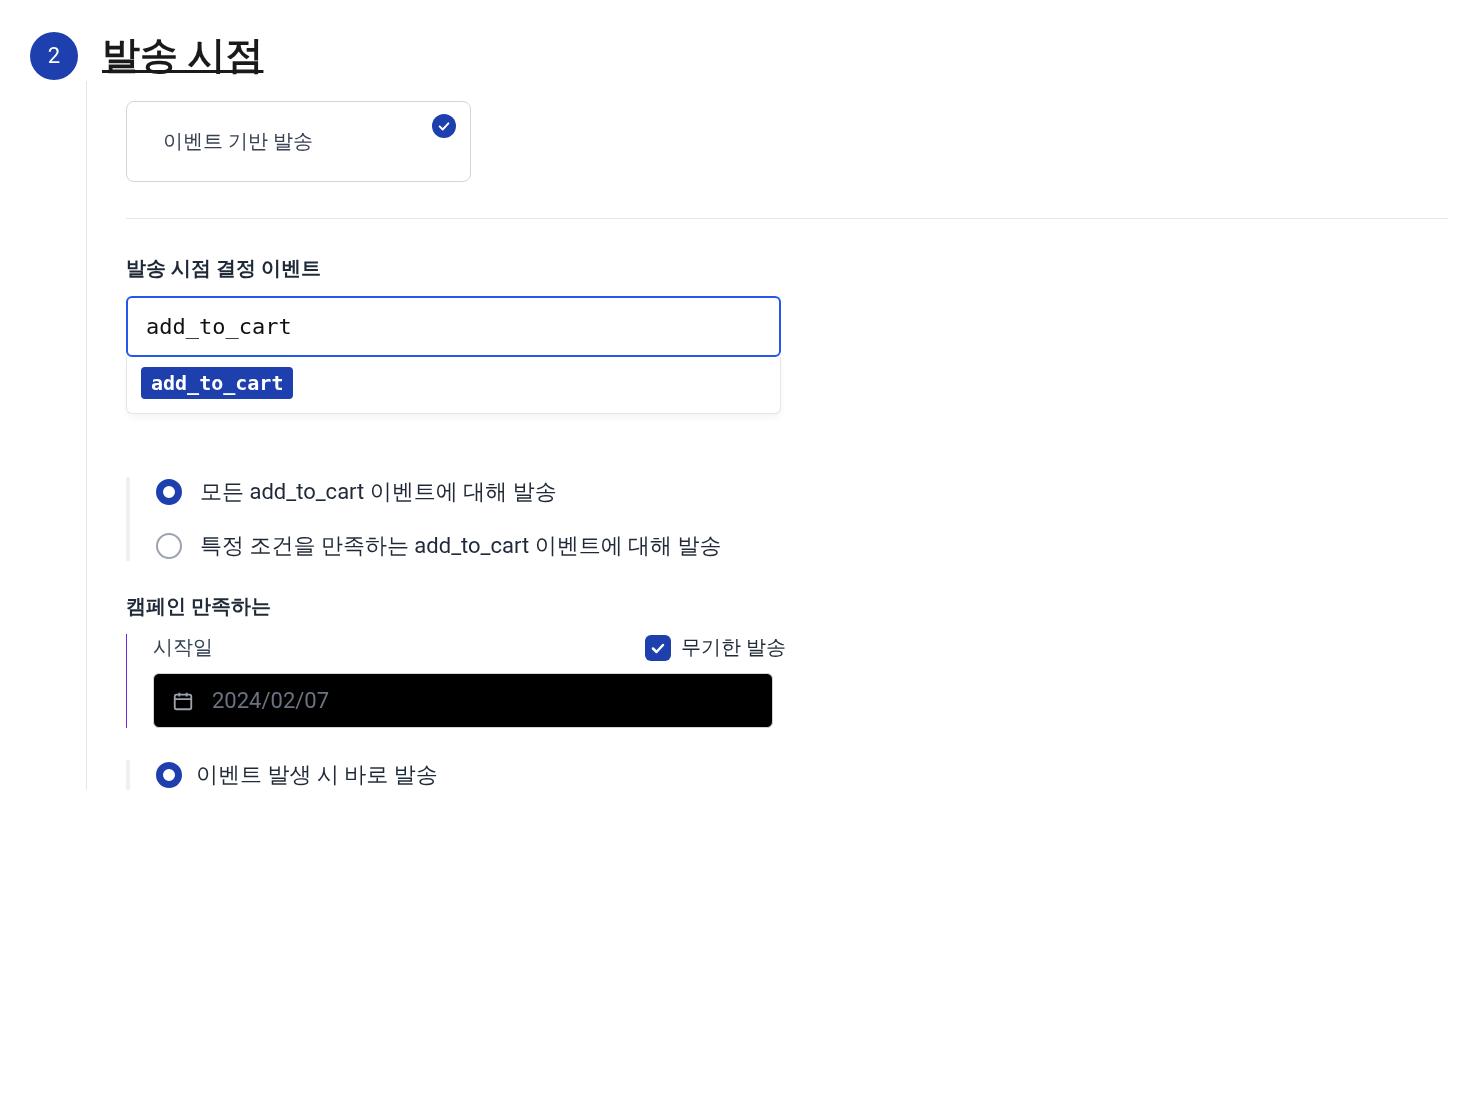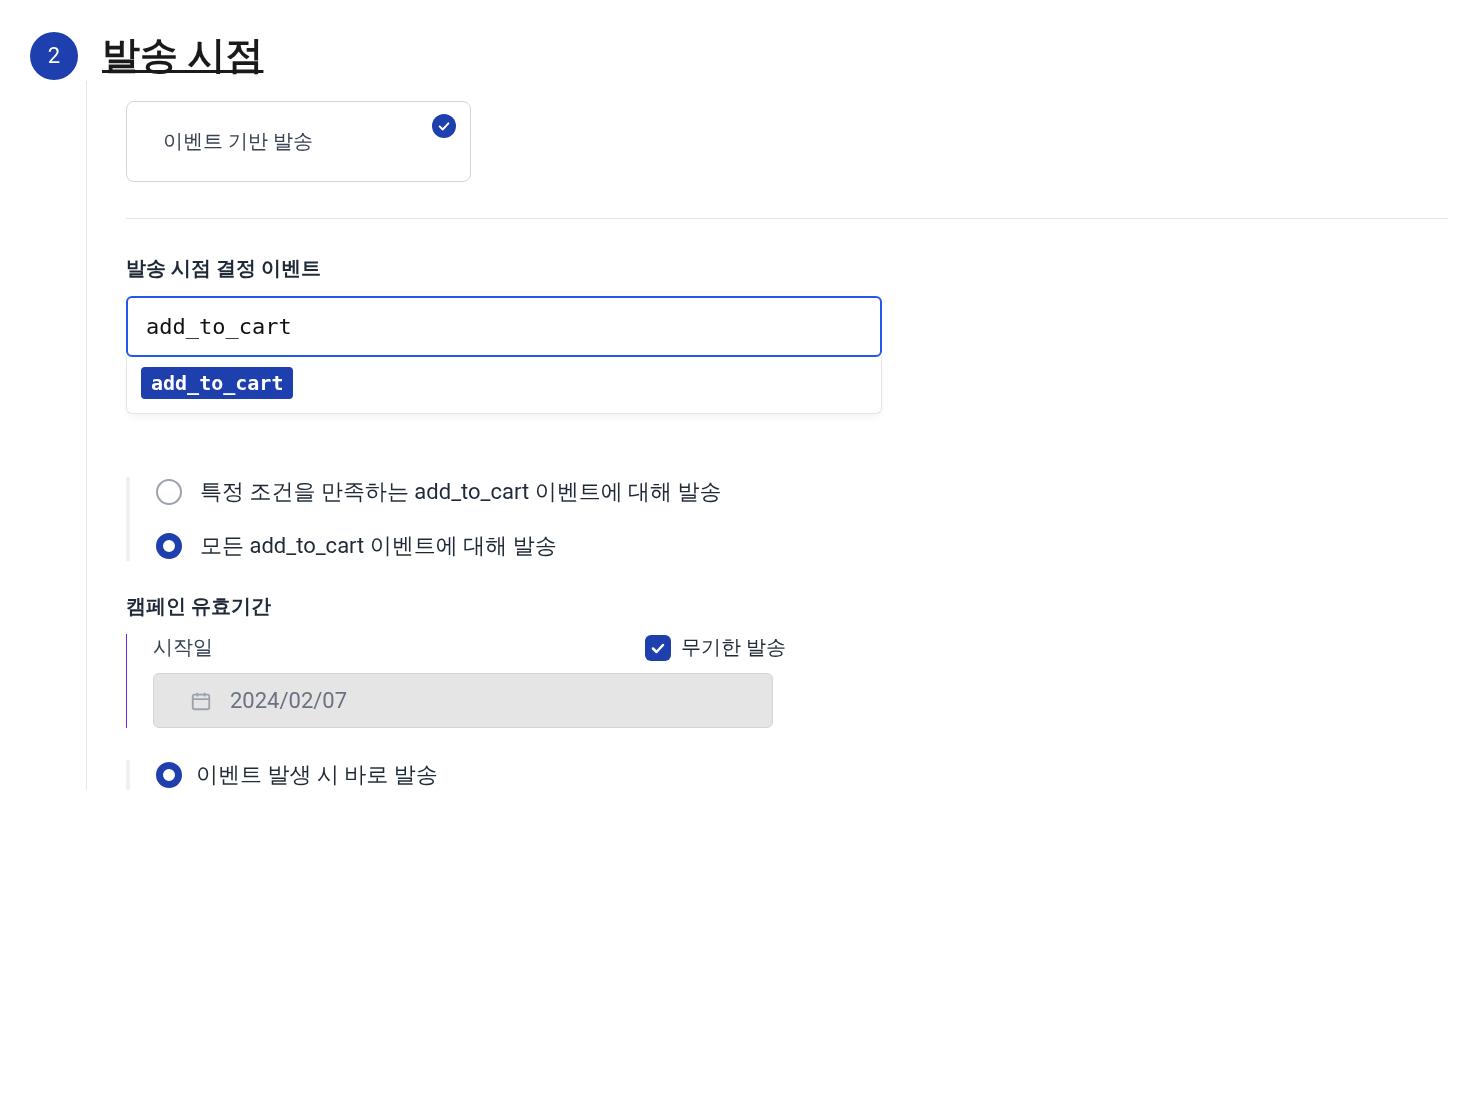--- a/index.html
+++ b/index.html
@@ -92,21 +92,21 @@
     }
     .field-label {
       font-size: 20px;
       font-weight: 700;
       color: #1f2937;
       margin-bottom: 14px;
       margin-top: 12px;
     }
     .autocomplete-wrap {
       position: relative;
-      width: 756px;
+      width: 655px;
     }
     .text-input {
       width: 100%;
       border: 2px solid #2457eb;
       border-radius: 6px;
       padding: 16px 18px;
       font-size: 22px;
       font-family: ui-monospace, Menlo, Consolas, monospace;
       color: #111;
       outline: none;
@@ -201,22 +201,22 @@
     .checkbox-label {
       font-size: 20px;
       color: #1f2937;
     }
     .date-input {
       display: flex;
       align-items: center;
       gap: 18px;
       border: 1px solid #d1d5db;
       border-radius: 6px;
-      padding: 14px 36px;
-      background: #e5e5e5;
+      padding: 14px 18px;
+      background: #000000;
       width: 620px;
       color: #6b7280;
     }
     .date-value {
       font-size: 22px;
       color: #6b7280;
     }
     .cal-icon {
       width: 22px;
       height: 22px;
@@ -265,32 +265,32 @@
     <div class="field-label">발송 시점 결정 이벤트</div>
     <div class="autocomplete-wrap">
       <input type="text" class="text-input" value="add_to_cart" style="">
       <div class="dropdown">
         <span class="dropdown-option">add_to_cart</span>
       </div>
     </div>
 
     <div class="radio-list">
       <div class="radio-item">
+        <div class="radio checked"></div>
+        <span class="radio-label">모든 add_to_cart 이벤트에 대해 발송</span>
+      </div>
+      <div class="radio-item">
         <div class="radio"></div>
         <span class="radio-label">특정 조건을 만족하는 add_to_cart 이벤트에 대해 발송</span>
       </div>
-      <div class="radio-item">
-        <div class="radio checked"></div>
-        <span class="radio-label">모든 add_to_cart 이벤트에 대해 발송</span>
-      </div>
     </div>
   </div>
 
   <div class="field-group">
-    <div class="field-label">캠페인 유효기간</div>
+    <div class="field-label">캠페인 만족하는</div>
     <div class="validity-section">
       <div class="validity-row">
         <span class="sub-label">시작일</span>
         <div class="checkbox-wrap">
           <div class="checkbox">
             <svg viewBox="0 0 16 16" fill="none">
                 <path d="M3 8.5L6.5 12L13 5" stroke="#fff" stroke-width="2.5" stroke-linecap="round" stroke-linejoin="round"></path>
               </svg>
           </div>
           <span class="checkbox-label">무기한 발송</span>

